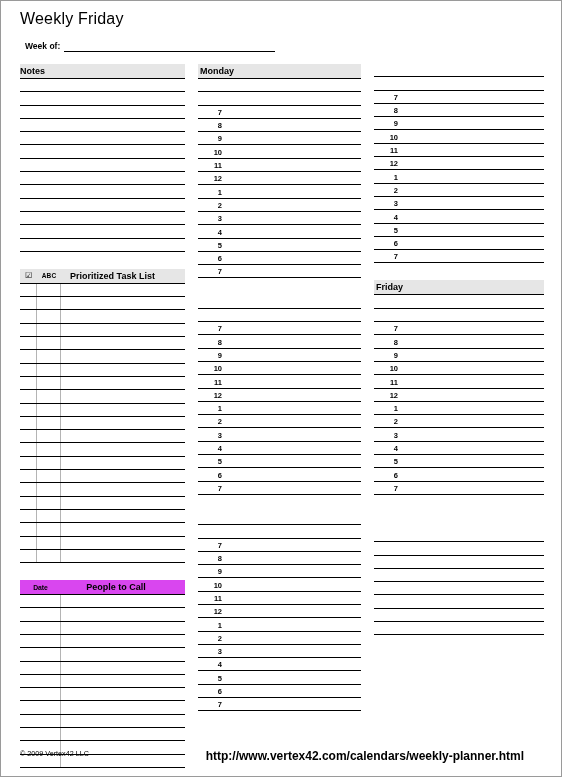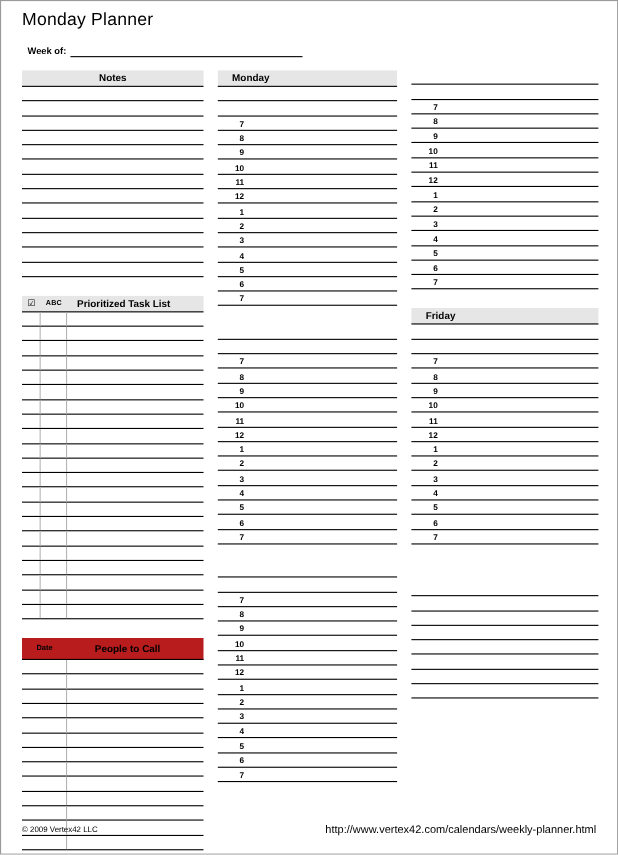--- a/index.html
+++ b/index.html
@@ -72,22 +72,22 @@
     display: flex;
     align-items: center;
     box-sizing: border-box;
   }
   .bhead-title {
     font-size: 9px;
     font-weight: bold;
     color: #000;
     white-space: nowrap;
   }
-  .bhead.center { justify-content: center; }
-  .bhead.left .bhead-title { padding-left: 13px; }
+  .bhead.center { }
+  .bhead.left .bhead-title { padding-left: 2px; }
 
   
   .rows { width: 100%; }
   .row {
     height: 13.3px;
     border-bottom: 1.1px solid #000;
     box-sizing: border-box;
     display: flex;
     align-items: flex-end;
     position: relative;
@@ -127,23 +127,23 @@
     border-bottom: 1.1px solid #000;
     box-sizing: border-box;
     display: flex;
   }
   .tl-row .cell1 { width: 17px; border-right: 1px solid #b4b4b4; box-sizing: border-box; }
   .tl-row .cell2 { width: 24px; border-right: 1px solid #b4b4b4; box-sizing: border-box; }
   .tl-row .cell3 { flex: 1 1 auto; }
 
   
   .pc-head {
-    background: #b91c1c;
+    background: #d946ef;
     border-bottom: 1.6px solid #000;
-    height: 20px;
+    height: 15px;
     display: flex;
     align-items: center;
     box-sizing: border-box;
   }
   .pc-c1 { width: 41px; text-align: center; font-size: 6.8px; font-weight: bold; }
   .pc-c2 { flex: 1 1 auto; text-align: center; font-size: 9px; font-weight: bold; padding-right: 14px; }
   .pc-row {
     height: 13.3px;
     border-bottom: 1.1px solid #000;
     box-sizing: border-box;
@@ -156,33 +156,34 @@
   .footer-copy {
     position: absolute;
     left: 19px;
     top: 748px;
     font-size: 7.2px;
     color: #000;
     white-space: nowrap;
   }
   .footer-url {
     position: absolute;
-    right: 19px;
+    right: 37px;
     top: 748px;
-    font-size: 10px;
+    font-size: 12px;
     color: #000;
     white-space: nowrap;
+    font-weight: bold;
   }
 </style>
 </head>
 <body>
 
 <div class="page">
 
-  <div class="title">Monday Planner</div>
+  <div class="title">Weekly Friday</div>
 
   <div class="weekof-row">
     <span class="weekof-label">Week of:</span>
     <span class="weekof-blank"></span>
   </div>
 
   <div class="col col-left">
 
     <div class="block">
       <div class="bhead center">

